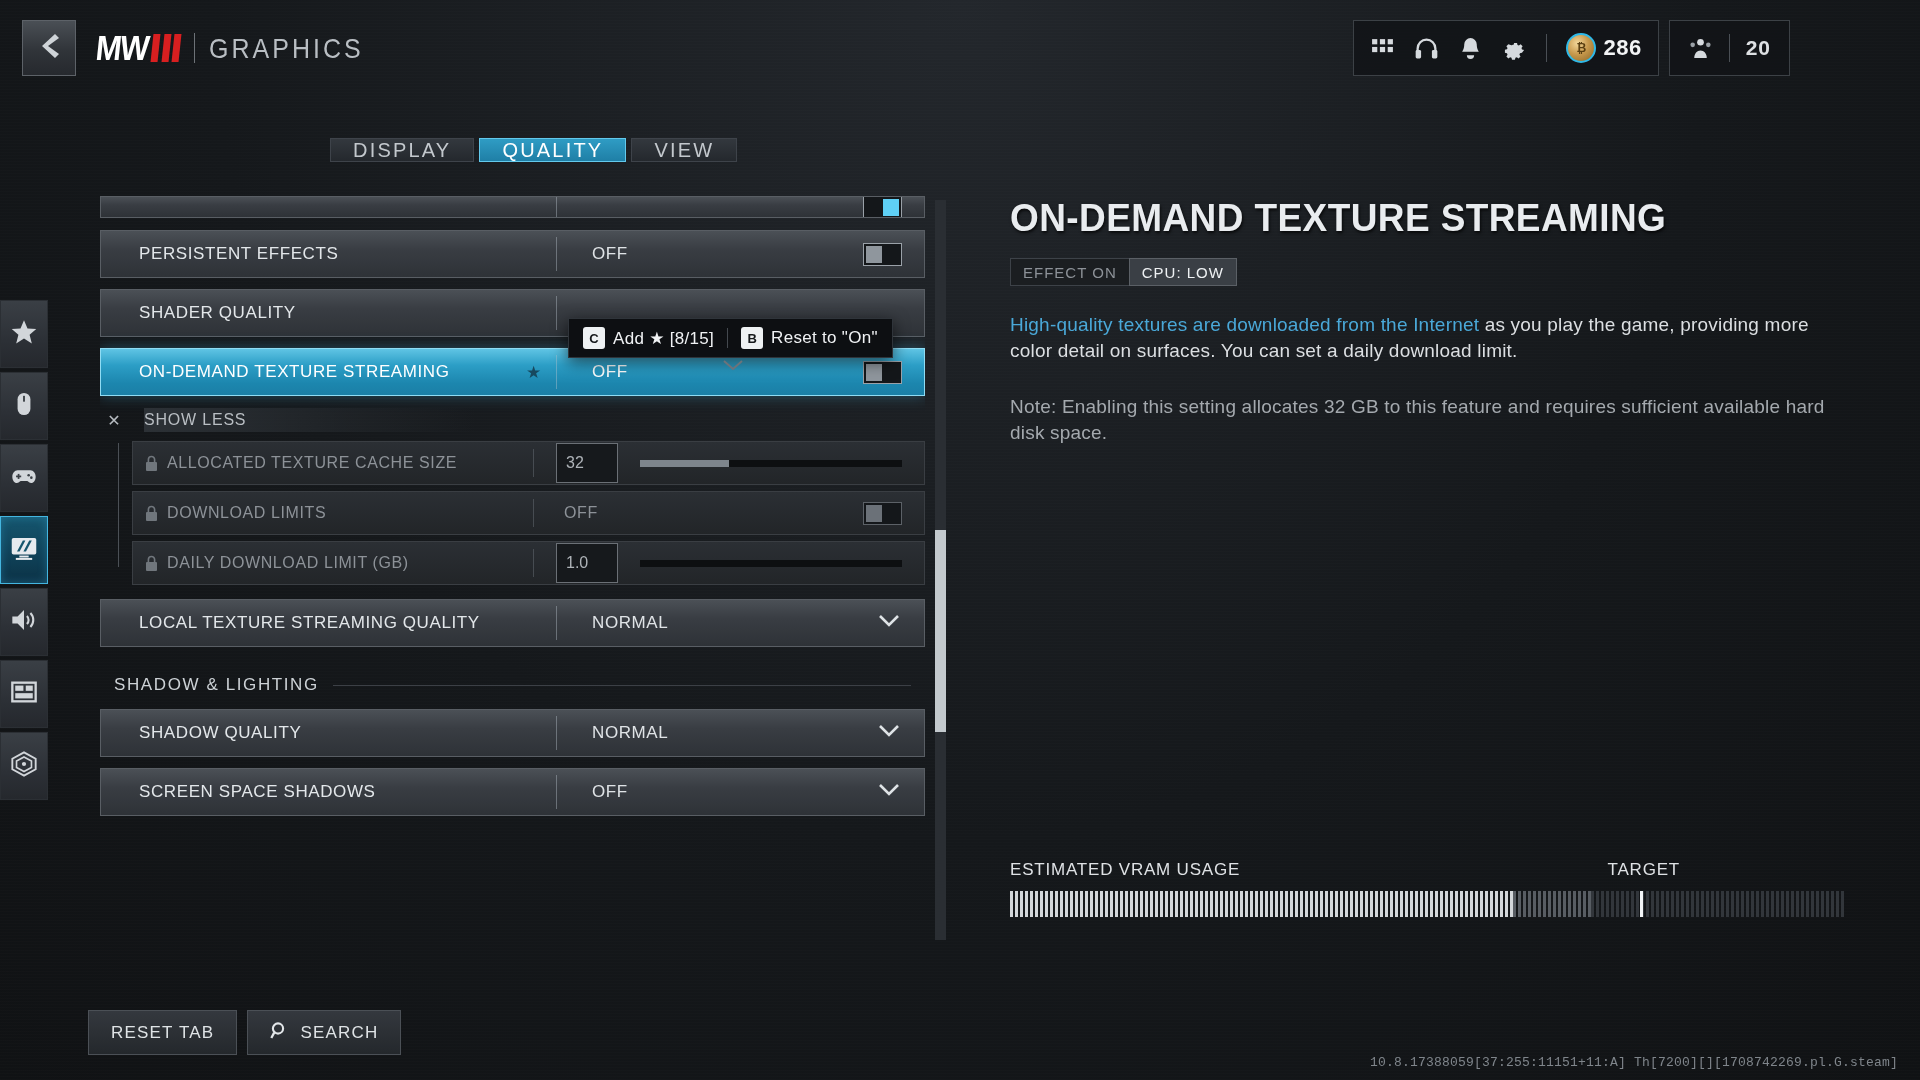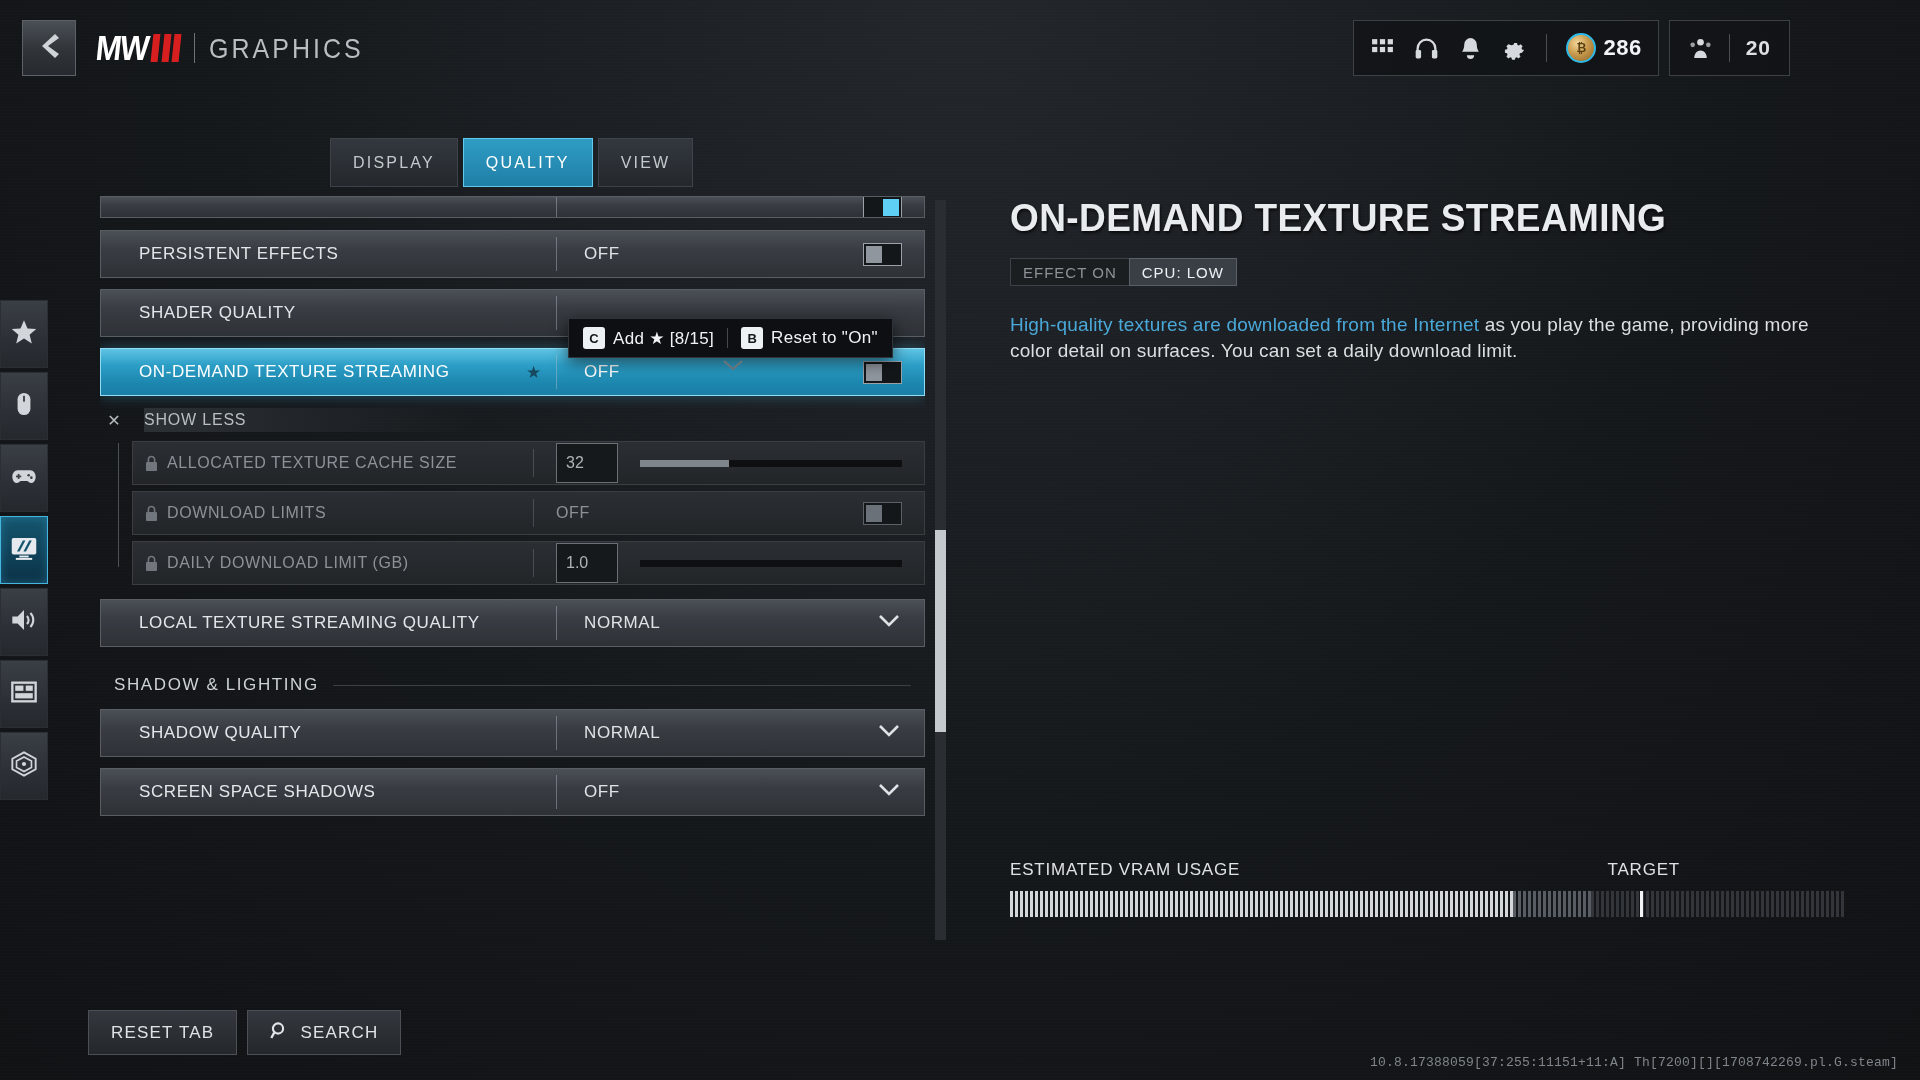--- a/index.html
+++ b/index.html
@@ -77,22 +77,22 @@
   .rail-item.active{
     background:linear-gradient(180deg,#15566e 0%,#0e3d53 70%,#0c3245 100%);
     border:1px solid #44b6e0;
     box-shadow:0 0 10px rgba(60,170,220,.35) inset;
   }
   .rail-item svg{ width:28px; height:28px; }
 
   
   .tabs{ position:absolute; left:330px; top:138px; display:flex; gap:5px; }
   .tab{
-    height:49px; padding:8px 22px; display:flex; align-items:center; justify-content:center;
-    font-size:16px; letter-spacing:2.2px; color:#c3c8cd; cursor:pointer;
+    height:24px; padding:8px 22px; display:flex; align-items:center; justify-content:center;
+    font-size:20px; letter-spacing:2.2px; color:#c3c8cd; cursor:pointer;
     background:linear-gradient(180deg,#33383e 0%,#24282d 100%);
     border:1px solid #3e434a; font-family:"Liberation Sans", sans-serif;
   }
   .tab.active{
     background:linear-gradient(180deg,#2f9cc4 0%,#1f7fa6 100%);
     border:1px solid #63c9ec; color:#ffffff;
   }
 
   
   .list{ position:absolute; left:100px; top:196px; width:825px; height:760px; overflow:hidden; }
@@ -111,20 +111,21 @@
   .row-label{
     flex:0 0 455px; padding-left:38px; font-size:17px; letter-spacing:.6px;
     color:#e3e7ea; font-family:"Liberation Sans", sans-serif; white-space:nowrap;
   }
   .row.selected .row-label{ color:#ffffff; }
   .row-star{ position:absolute; left:425px; font-size:17px; color:#17495f; }
   .row-sep{ width:1px; height:34px; background:rgba(190,200,210,.4); }
   .row-value{
     flex:1; padding-left:27px; font-size:17px; letter-spacing:.6px; color:#dfe3e6;
     font-family:"Liberation Sans", sans-serif;
+    margin-left:8px;
   }
   .row.selected .row-value{ color:#ffffff; }
   .toggle{
     width:39px; height:23px; border:1px solid #9aa1a8; background:#14171a;
     margin-right:22px; position:relative; flex:0 0 39px;
   }
   .toggle i{ position:absolute; top:2px; left:2px; width:16px; height:17px; background:#8f969d; display:block; }
   .toggle.on i{ left:auto; right:2px; background:#5fd0f5; }
   .chev{ margin-right:24px; flex:0 0 22px; }
   .chev svg{ width:22px; height:14px; }
@@ -556,20 +557,21 @@
 
   <div class="detail">
     <h1>ON-DEMAND TEXTURE STREAMING</h1>
     <div class="badges">
       <span class="badge">EFFECT ON</span>
       <span class="badge hl">CPU: LOW</span>
     </div>
     <p class="desc">
       <span class="accent">High-quality textures are downloaded from the Internet</span><span> as you play the game, providing more color detail on surfaces. You can set a daily download limit.</span>
     </p>
+    <p class="note">Note: Enabling this setting allocates 32 GB to this feature and requires sufficient available hard disk space.</p>
   </div>
 
   <div class="vram">
     <div class="vram-top">
       <span class="l">ESTIMATED VRAM USAGE</span>
       <span class="r">TARGET</span>
     </div>
     <div class="vram-bar">
       <span class="seg mw" id="segMw">
           <i></i>

